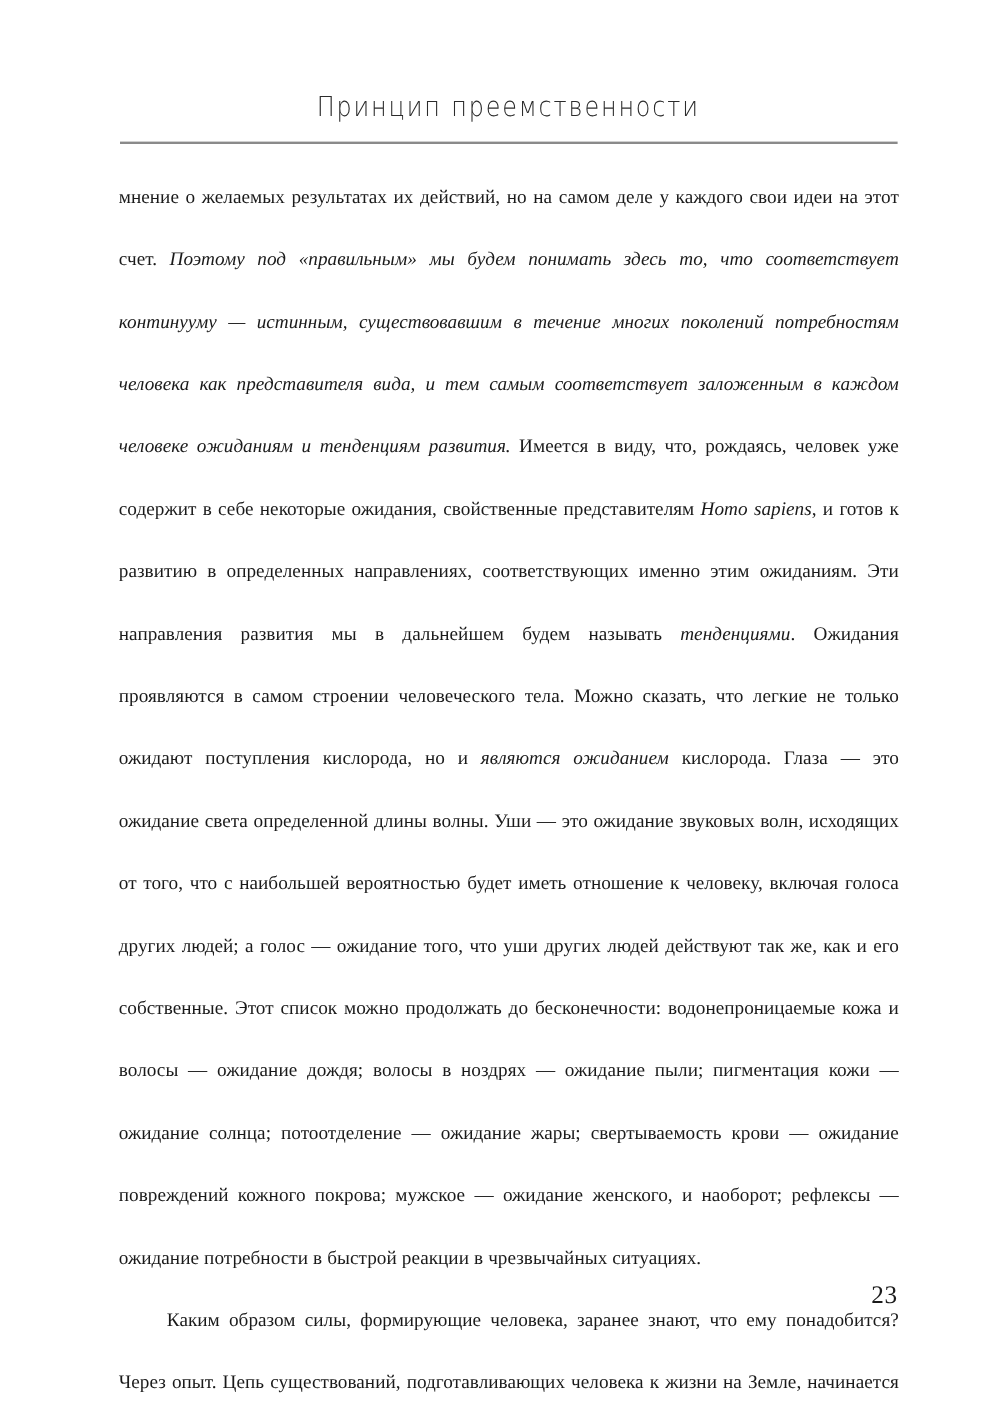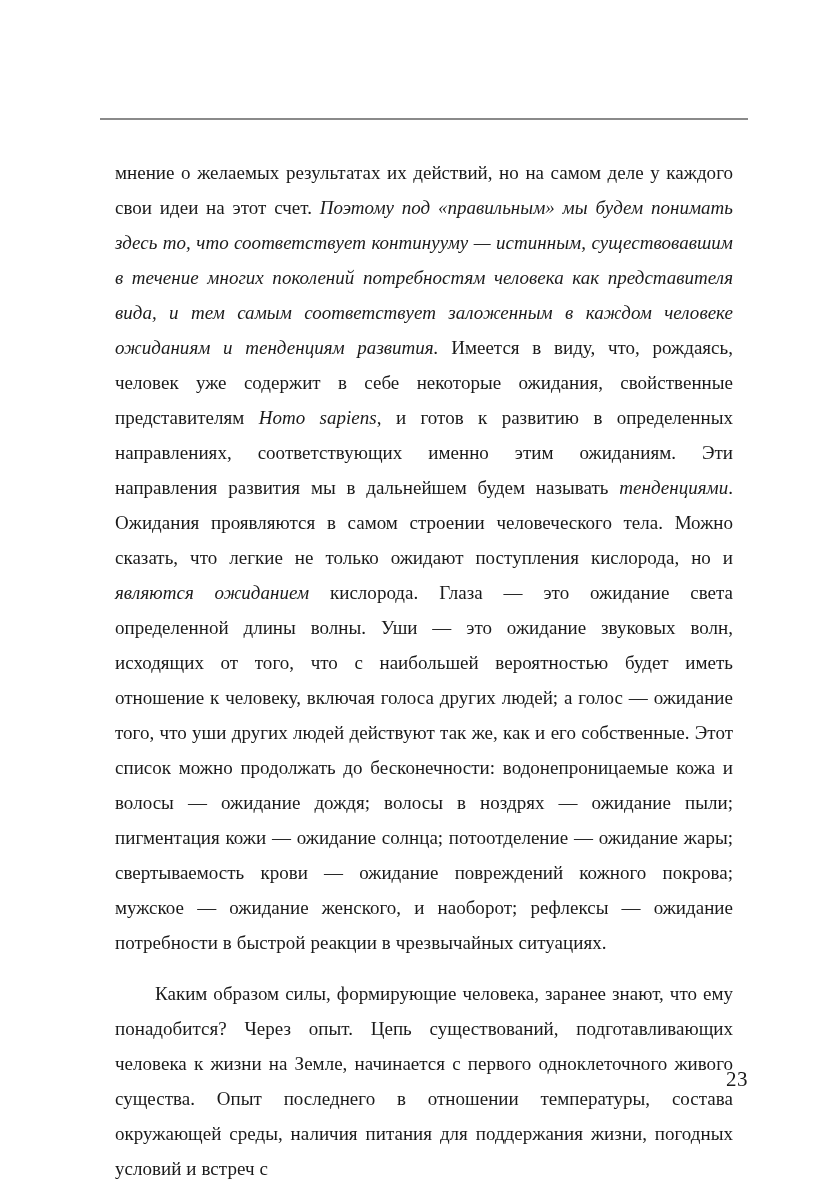--- a/index.html
+++ b/index.html
@@ -52,23 +52,23 @@
   }
 
   
   .text-block {
     position: absolute;
     left: 99px;
     top: 139px;
     width: 650px;
   }
   .para {
-    margin: 16px;
-    font-size: 19px;
-    line-height: 35px;
+    margin: 0;
+    font-size: 16px;
+    line-height: 52px;
     text-align: justify;
     text-align-last: left;
     letter-spacing: 0.02px;
     word-spacing: 0.2px;
     hyphens: manual;
   }
   .para.indent {
     text-indent: 40px;
   }
   .para em {
@@ -87,20 +87,23 @@
     font-size: 21px;
     color: #1a1a1a;
     letter-spacing: 0.5px;
   }
 </style>
 </head>
 <body>
 
 <div class="page">
 
+  <div class="running-head">
+    <span class="running-head-text">Принцип преемственности</span>
+  </div>
 
   <div class="head-rule"></div>
 
   <div class="text-block">
     <p class="para"><span>мнение о желаемых результатах их действий, но на самом деле у каждого свои идеи на этот счет. </span><em>Поэтому под «правильным» мы будем понимать здесь то, что соответствует континууму — истинным, существовавшим в течение многих поколений потребностям человека как представителя вида, и тем самым соответствует заложенным в каждом человеке ожиданиям и тенденциям развития.</em><span> Имеется в виду, что, рождаясь, человек уже содержит в себе некоторые ожидания, свойственные представителям </span><em>Homo sapiens</em><span>, и готов к развитию в определенных направлениях, соответствующих именно этим ожиданиям. Эти направления развития мы в дальнейшем будем называть </span><em>тенденциями</em><span>. Ожидания проявляются в самом строении человеческого тела. Можно сказать, что легкие не только ожидают поступления кислорода, но и </span><em>являются ожиданием</em><span> кислорода. Глаза — это ожидание света определенной длины волны. Уши — это ожидание звуковых волн, исходящих от того, что с наибольшей вероятностью будет иметь отношение к человеку, включая голоса других людей; а голос — ожидание того, что уши других людей действуют так же, как и его собственные. Этот список можно продолжать до бесконечности: водонепроницаемые кожа и волосы — ожидание дождя; волосы в ноздрях — ожидание пыли; пигментация кожи — ожидание солнца; потоотделение — ожидание жары; свертываемость крови — ожидание повреждений кожного покрова; мужское — ожидание женского, и наоборот; рефлексы — ожидание потребности в быстрой реакции в чрезвычайных ситуациях.</span></p>
     <p class="para indent"><span>Каким образом силы, формирующие человека, заранее знают, что ему понадобится? Через опыт. Цепь существований, подготавливающих человека к жизни на Земле, начинается с первого одноклеточного живого существа. Опыт последнего в отношении температуры, состава окружающей среды, наличия питания для поддержания жизни, погодных условий и встреч с</span></p>
   </div>
 
   <div class="folio">
     <span class="folio-num">23</span>

